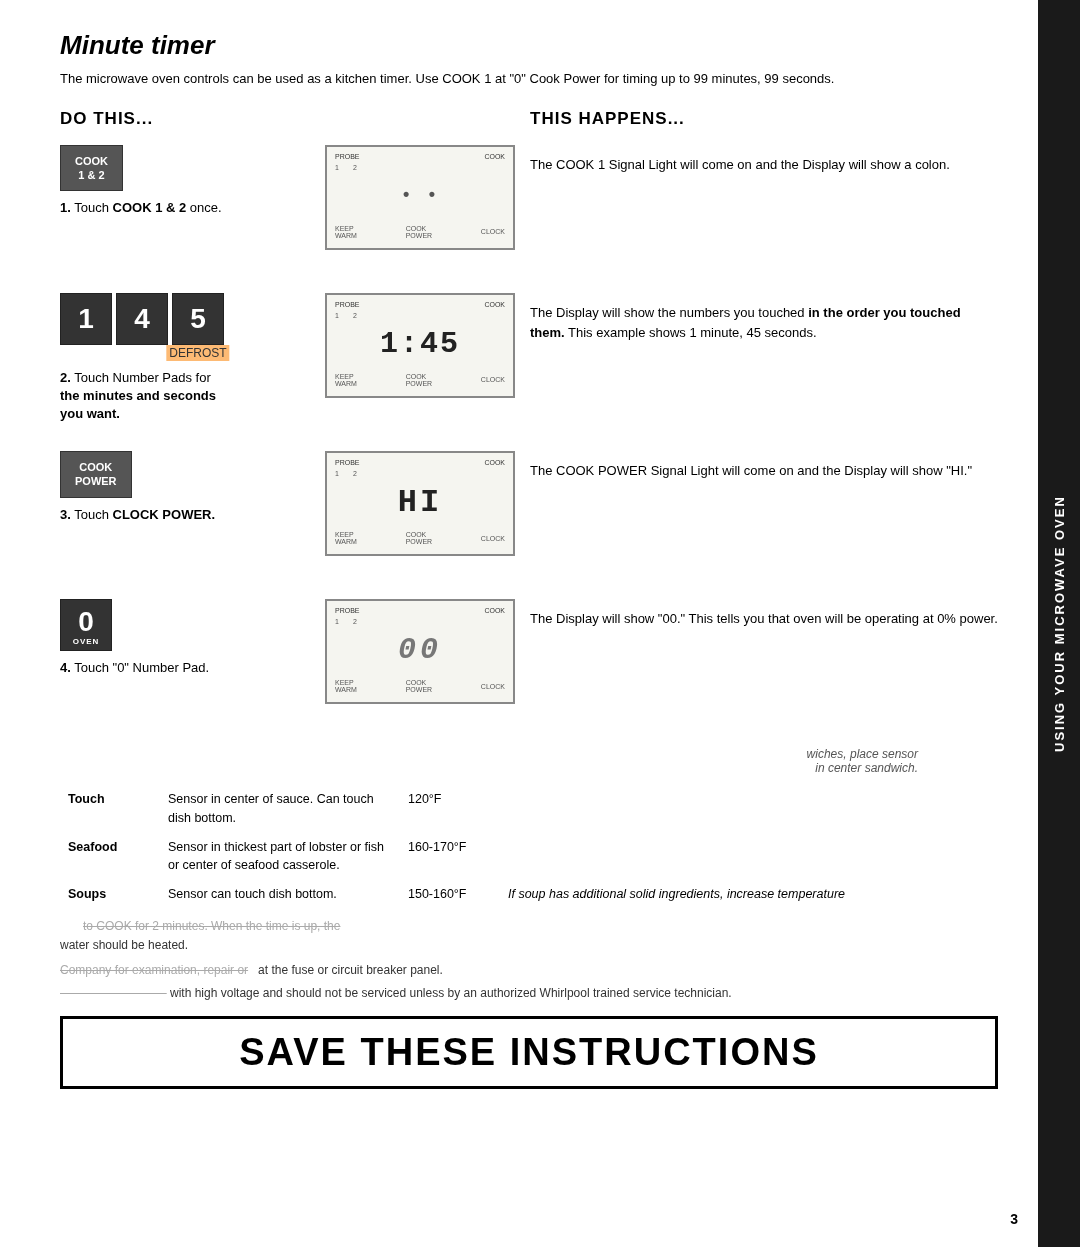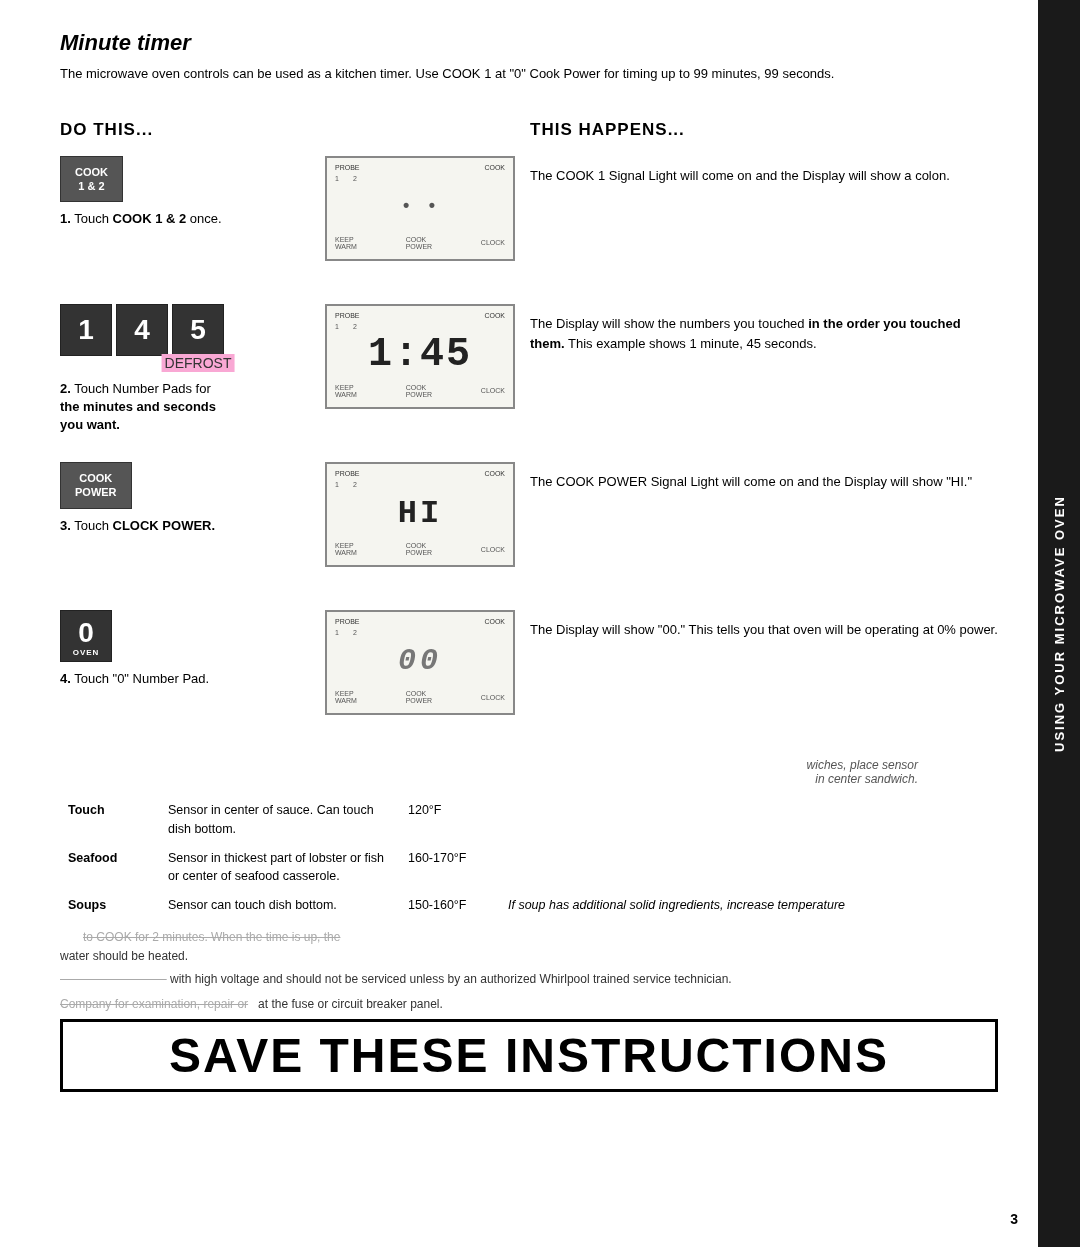--- a/index.html
+++ b/index.html
@@ -41,29 +41,29 @@
     .sidebar-text {
       color: #fff;
       font-size: 13px;
       font-weight: bold;
       letter-spacing: 2px;
       text-transform: uppercase;
     }
 
     
     .page-title {
-      font-size: 22px;
+      font-size: 26px;
       font-weight: bold;
       margin-bottom: 8px;
       font-style: italic;
     }
 
     .intro-text {
       font-size: 13px;
-      margin-bottom: 36px;
+      margin-bottom: 20px;
       line-height: 1.5;
     }
 
     
     .columns-header {
       display: flex;
       margin-bottom: 16px;
     }
 
     .col-left {
@@ -155,23 +155,23 @@
       align-items: center;
       justify-content: center;
       border: 1px solid #222;
     }
 
     .defrost-tag {
       position: absolute;
       bottom: -16px;
       left: 50%;
       transform: translateX(-50%);
-      font-size: 14px;
+      font-size: 12px;
       color: #333;
-      background: #f9a8d4;
+      background: #fdba74;
       padding: 1px 3px;
       white-space: nowrap;
     }
 
     .num-pad-container {
       position: relative;
     }
 
     .zero-pad {
       background: #333;
@@ -288,25 +288,25 @@
       font-size: 12px;
       text-align: right;
       color: #555;
       margin-right: 80px;
       margin-bottom: 4px;
     }
 
     
     .save-instructions {
       text-align: center;
-      font-size: 48px;
+      font-size: 38px;
       font-weight: bold;
       border: 3px solid #000;
-      padding: 6px 30px;
-      margin-top: 4px;
+      padding: 12px 30px;
+      margin-top: 12px;
       letter-spacing: 2px;
     }
 
     .page-number {
       position: absolute;
       bottom: 20px;
       right: 20px;
       font-size: 14px;
       font-weight: bold;
     }
@@ -384,21 +384,21 @@
       <div class="step-middle">
         <div class="display-panel">
           <div class="display-top-row">
             <span>PROBE</span>
             <span>COOK</span>
           </div>
           <div class="display-indicators">
             <span>1</span>
             <span>2</span>
           </div>
-          <div class="display-mid" style="font-size:40px; letter-spacing:2px;">1:45</div>
+          <div class="display-mid" style="font-size:30px; letter-spacing:2px;">1:45</div>
           <div class="display-bottom-row">
             <span>KEEP<br>WARM</span>
             <span>COOK<br>POWER</span>
             <span>CLOCK</span>
           </div>
         </div>
       </div>
       <div class="step-right">
         The Display will show the numbers you touched <em>in the order you touched them.</em> This example shows 1 minute, 45 seconds.
       </div>
@@ -483,28 +483,28 @@
           <td>150-160°F</td>
           <td>If soup has additional solid ingredients, increase temperature</td>
         </tr>
       </tbody>
     </table>
 
     <div class="bottom-text">
       <span style="text-decoration: line-through; color: #aaa; margin-left: 23px;">to COOK for 2 minutes. When the time is up, the</span><br>
       water should be heated.
     </div>
+    <div class="bottom-text" style="margin-top:6px;">
+      <span style="text-decoration: line-through; color:#aaa;">Company for examination, repair or</span>
+      &nbsp;&nbsp;at the fuse or circuit breaker panel.
+    </div>
+
     <div class="bottom-text" style="margin-top:4px;">
       <span style="text-decoration: line-through; color:#aaa;">&nbsp;&nbsp;&nbsp;&nbsp;&nbsp;&nbsp;&nbsp;&nbsp;&nbsp;&nbsp;&nbsp;&nbsp;&nbsp;&nbsp;&nbsp;&nbsp;&nbsp;&nbsp;&nbsp;&nbsp;&nbsp;&nbsp;&nbsp;&nbsp;&nbsp;&nbsp;&nbsp;&nbsp;&nbsp;&nbsp;&nbsp;&nbsp;</span>
       with high voltage and should not be serviced unless by an authorized Whirlpool trained service technician.
-    </div>
-
-    <div class="bottom-text" style="margin-top:6px;">
-      <span style="text-decoration: line-through; color:#aaa;">Company for examination, repair or</span>
-      &nbsp;&nbsp;at the fuse or circuit breaker panel.
     </div>
 
     <div class="save-instructions">SAVE THESE INSTRUCTIONS</div>
 
     <div class="page-number">3</div>
 
   </div>
 
   <div class="sidebar">
     <span class="sidebar-text">USING YOUR MICROWAVE OVEN</span>

